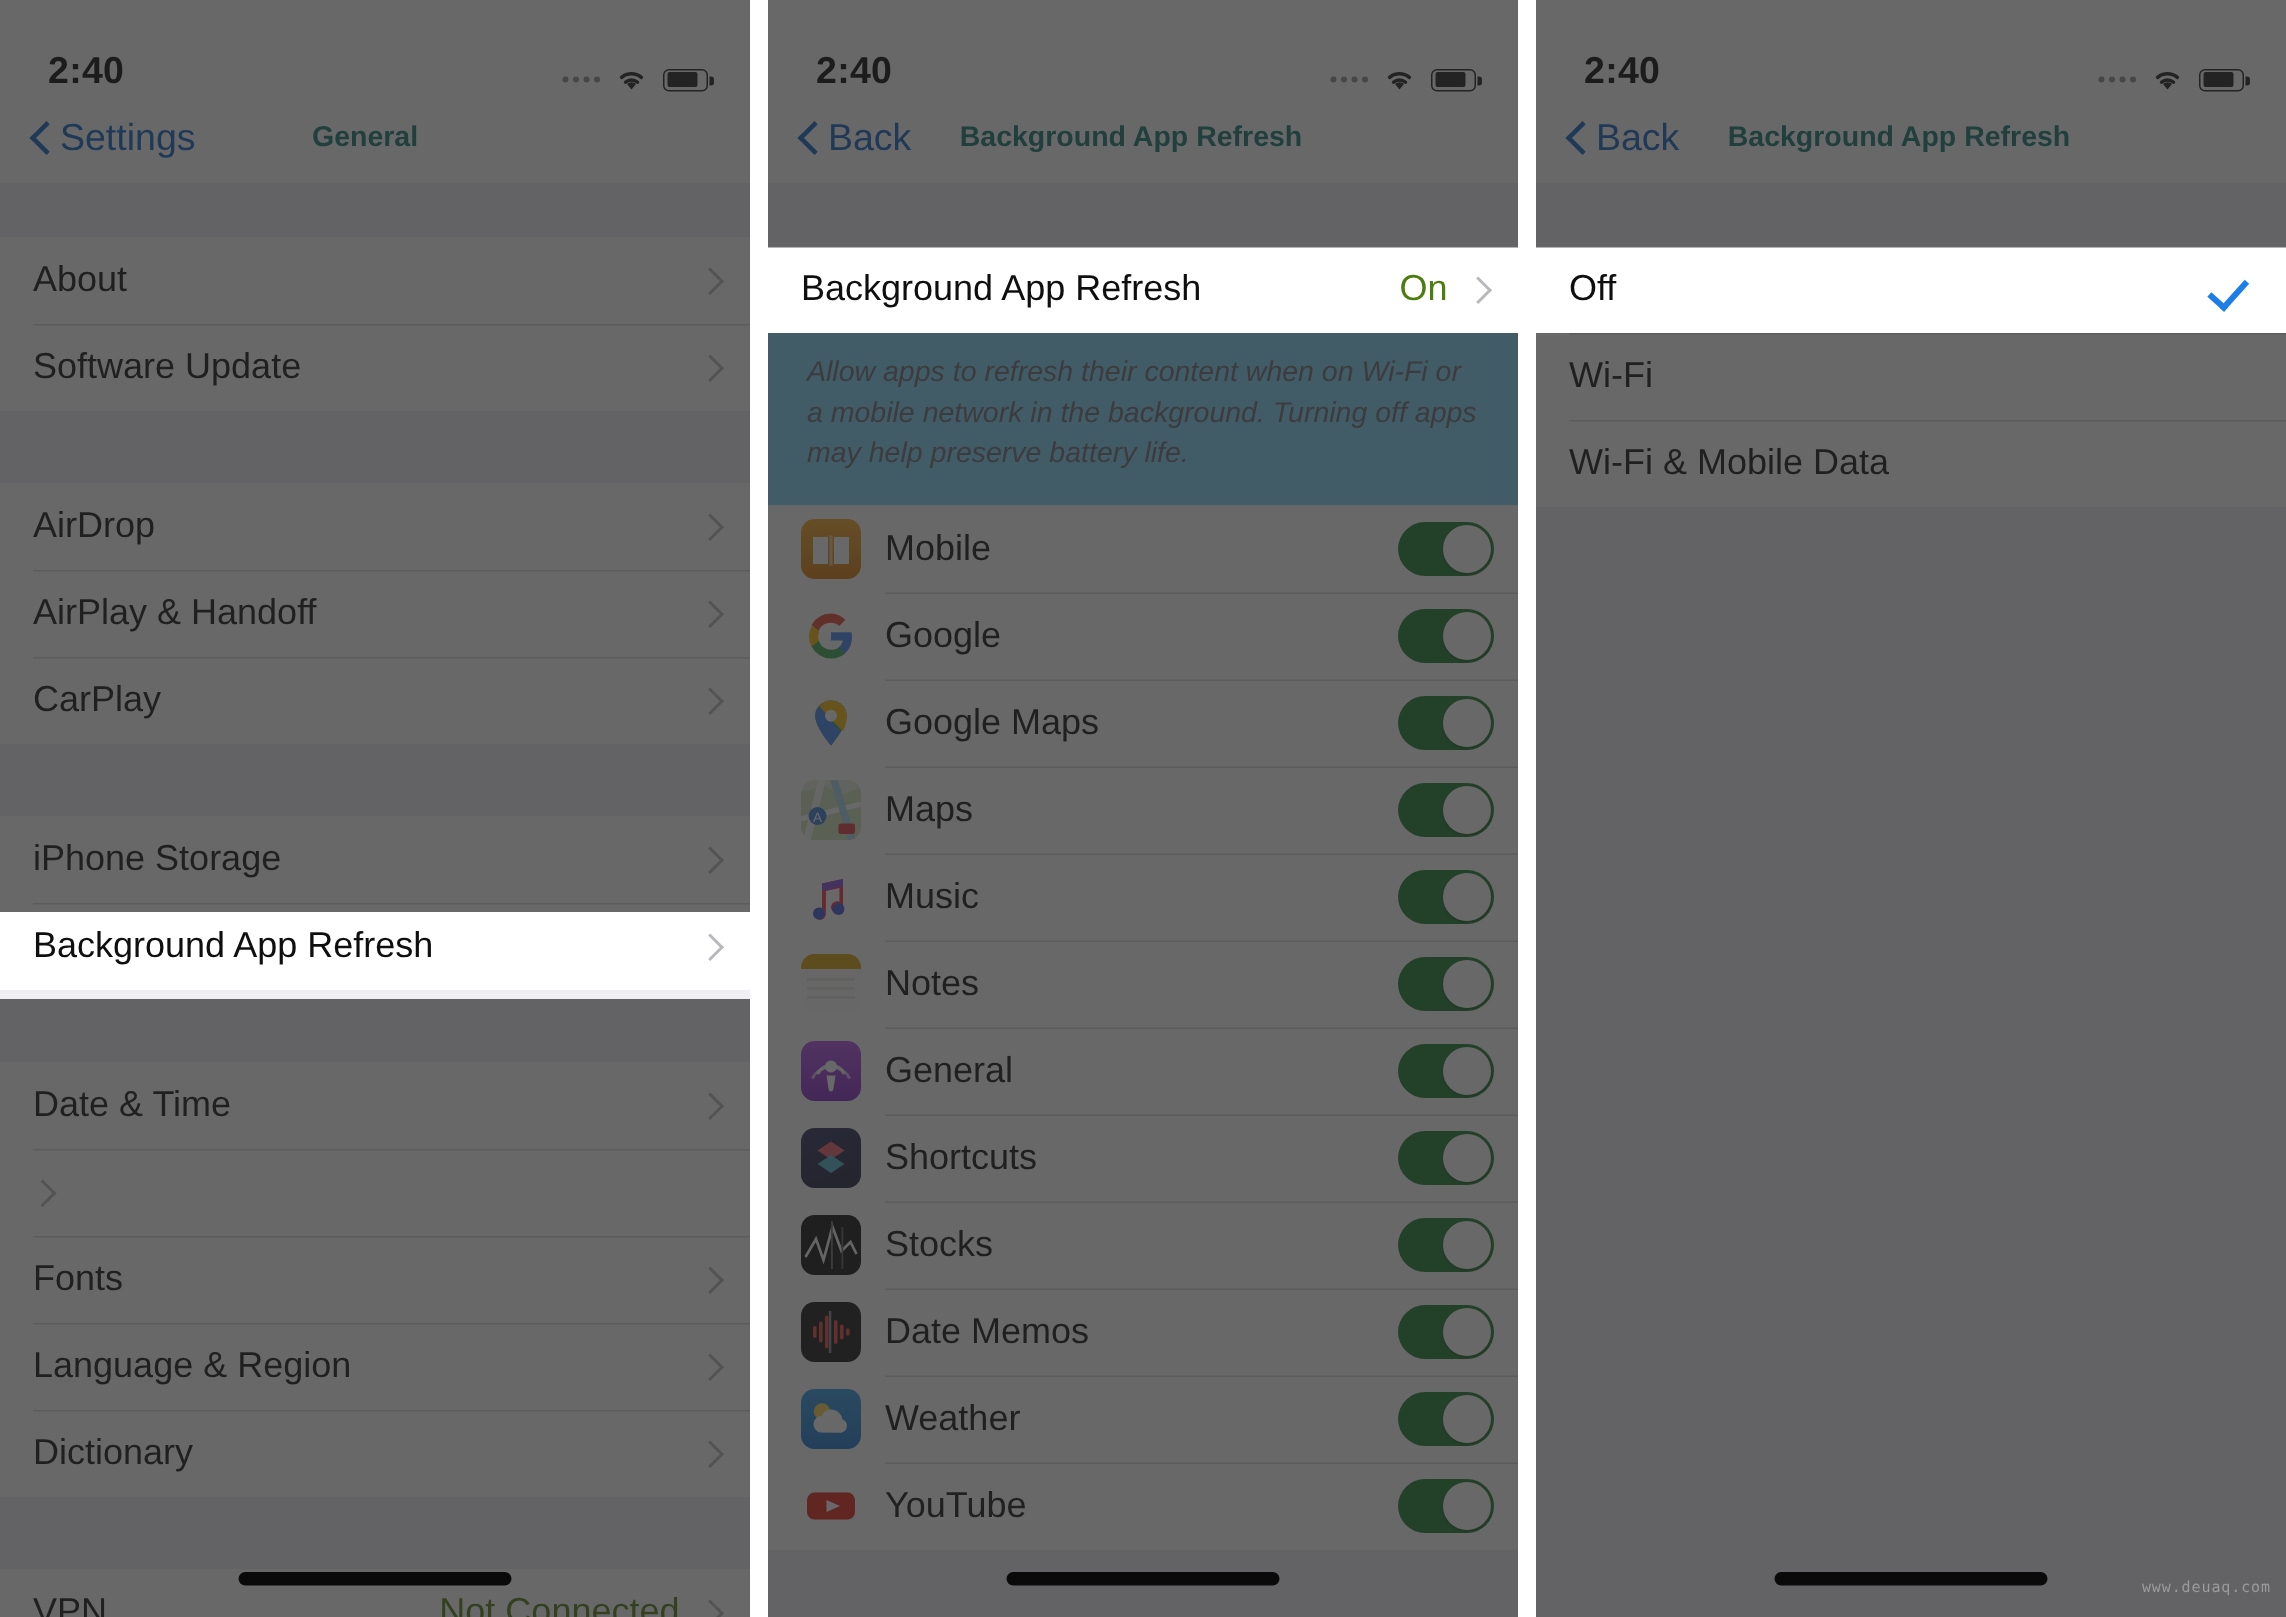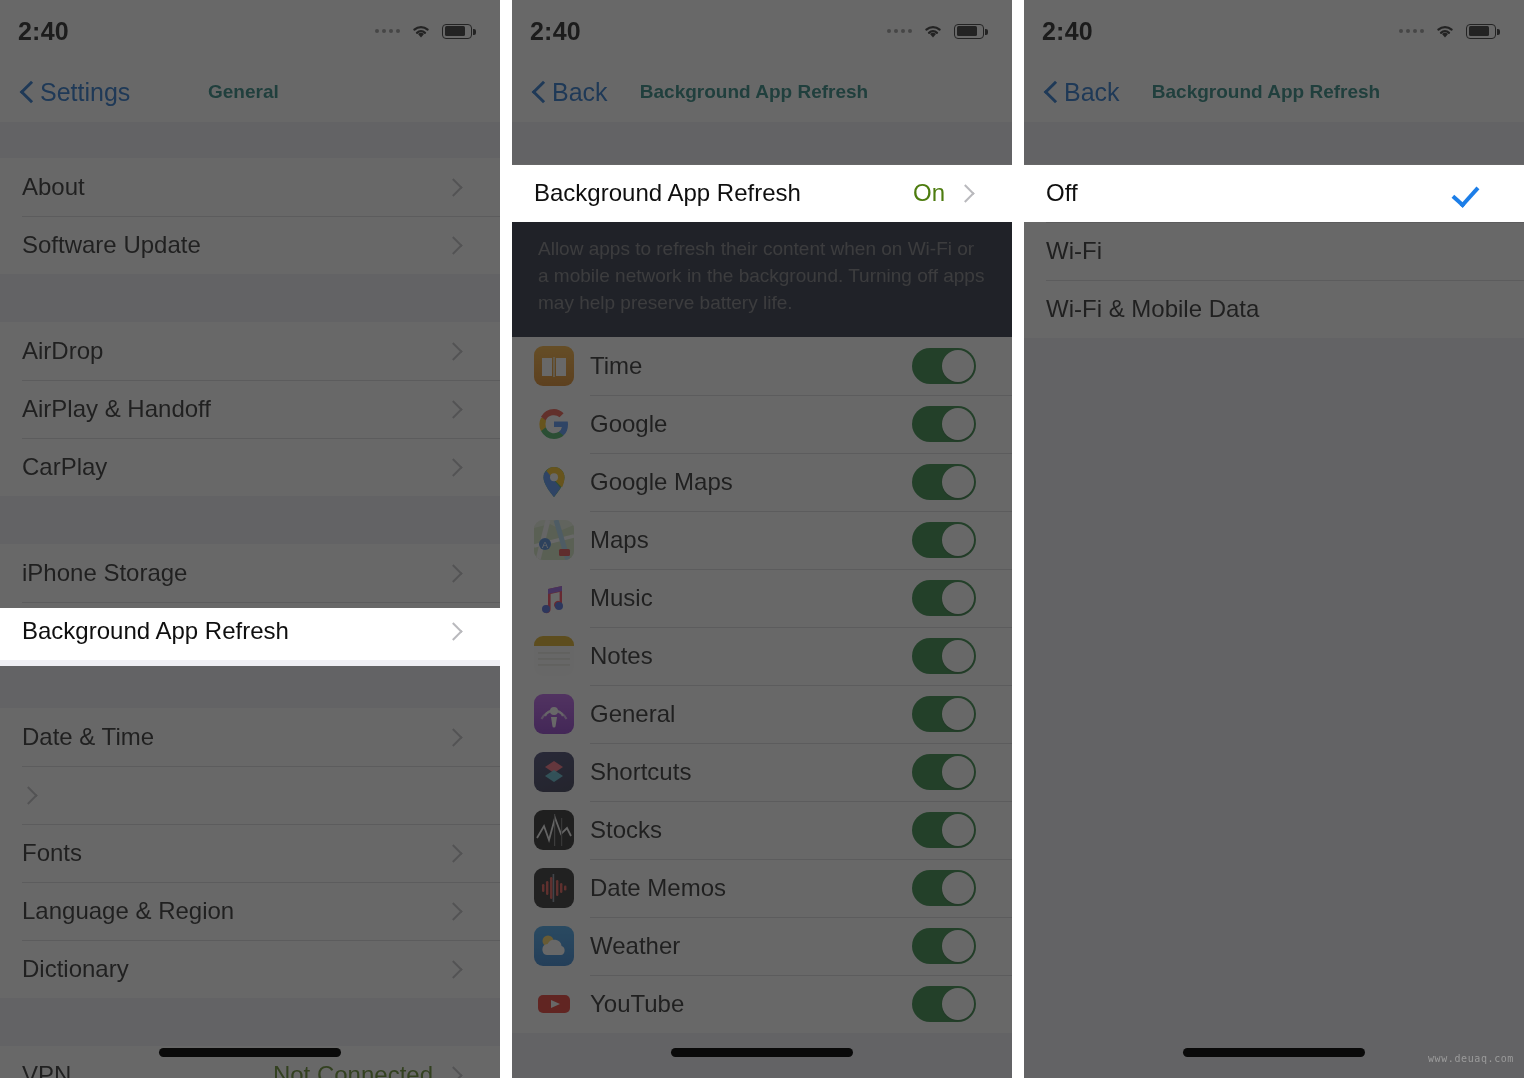--- a/index.html
+++ b/index.html
@@ -35,23 +35,23 @@
     left: 0; right: 0;
     background: rgba(40,40,40,0.70);
     pointer-events: none;
     z-index: 40;
   }
 
   
   .statusbar {
     height: 62px;
     display: flex;
-    align-items: center;
+    align-items: flex-end;
     justify-content: space-between;
-    padding: 0 28px 0 18px;
+    padding: 0 28px 0 32px;
     background: #ffffff;
   }
   .status-time {
     font-size: 25px;
     font-weight: bold;
     color: #000;
     letter-spacing: 0.2px;
   }
   .status-right {
     display: flex;
@@ -124,21 +124,21 @@
 
   
   .content { position: relative; background: #efeff4; height: calc(1078px - 122px); }
   .gap { background: #efeff4; }
   .group { background: #ffffff; }
   .row {
     position: relative;
     display: flex;
     align-items: center;
     height: 58px;
-    padding: 0 36px 0 22px;
+    padding: 0 16px 0 22px;
     background: #ffffff;
     cursor: pointer;
   }
   .row + .row::before {
     content: "";
     position: absolute;
     left: 22px; right: 0; top: 0;
     height: 1px;
     background: #d6d6da;
   }
@@ -160,21 +160,22 @@
     border-right: 2.6px solid #b9b9bd;
     transform: rotate(45deg);
     flex: 0 0 auto;
     margin-right: 4px;
   }
   .footnote {
     padding: 14px 26px 20px 26px;
     font-size: 19px;
     line-height: 1.42;
     color: #6d6d72;
-    background: #0f172a;
+    background: #7dd3fc;
+    font-style: italic;
   }
 
   
   .app-icon {
     width: 40px; height: 40px;
     border-radius: 9px;
     margin-right: 16px;
     flex: 0 0 auto;
     overflow: hidden;
     position: relative;
@@ -402,21 +403,21 @@
       <div class="group">
 
         <div class="row with-icon">
           <span class="app-icon" style="background:linear-gradient(180deg,#f5a623,#d97a0b);">
             <svg viewBox="0 0 40 40">
                 <path d="M8 12h10v18H8z" fill="#fff"></path>
                 <path d="M22 12h10v18H22z" fill="#fff"></path>
                 <rect x="19" y="11" width="2" height="20" fill="#e8cfa0"></rect>
               </svg>
           </span>
-          <span class="row-label">Time</span>
+          <span class="row-label">Mobile</span>
           <span class="toggle">
               <span></span>
             </span>
         </div>
 
         <div class="row with-icon">
           <span class="app-icon" style="background:#fff;">
             <svg viewBox="0 0 40 40">
               <path d="M34 20.4c0-1-.1-2-.3-2.9H20v5.5h7.9a6.8 6.8 0 0 1-2.9 4.5v3.7h4.7c2.8-2.5 4.3-6.3 4.3-10.8z" fill="#4285F4"></path>
               <path d="M20 35c3.9 0 7.2-1.3 9.6-3.5l-4.7-3.7c-1.3.9-3 1.4-4.9 1.4-3.8 0-7-2.5-8.1-6H7v3.8A15 15 0 0 0 20 35z" fill="#34A853"></path>

